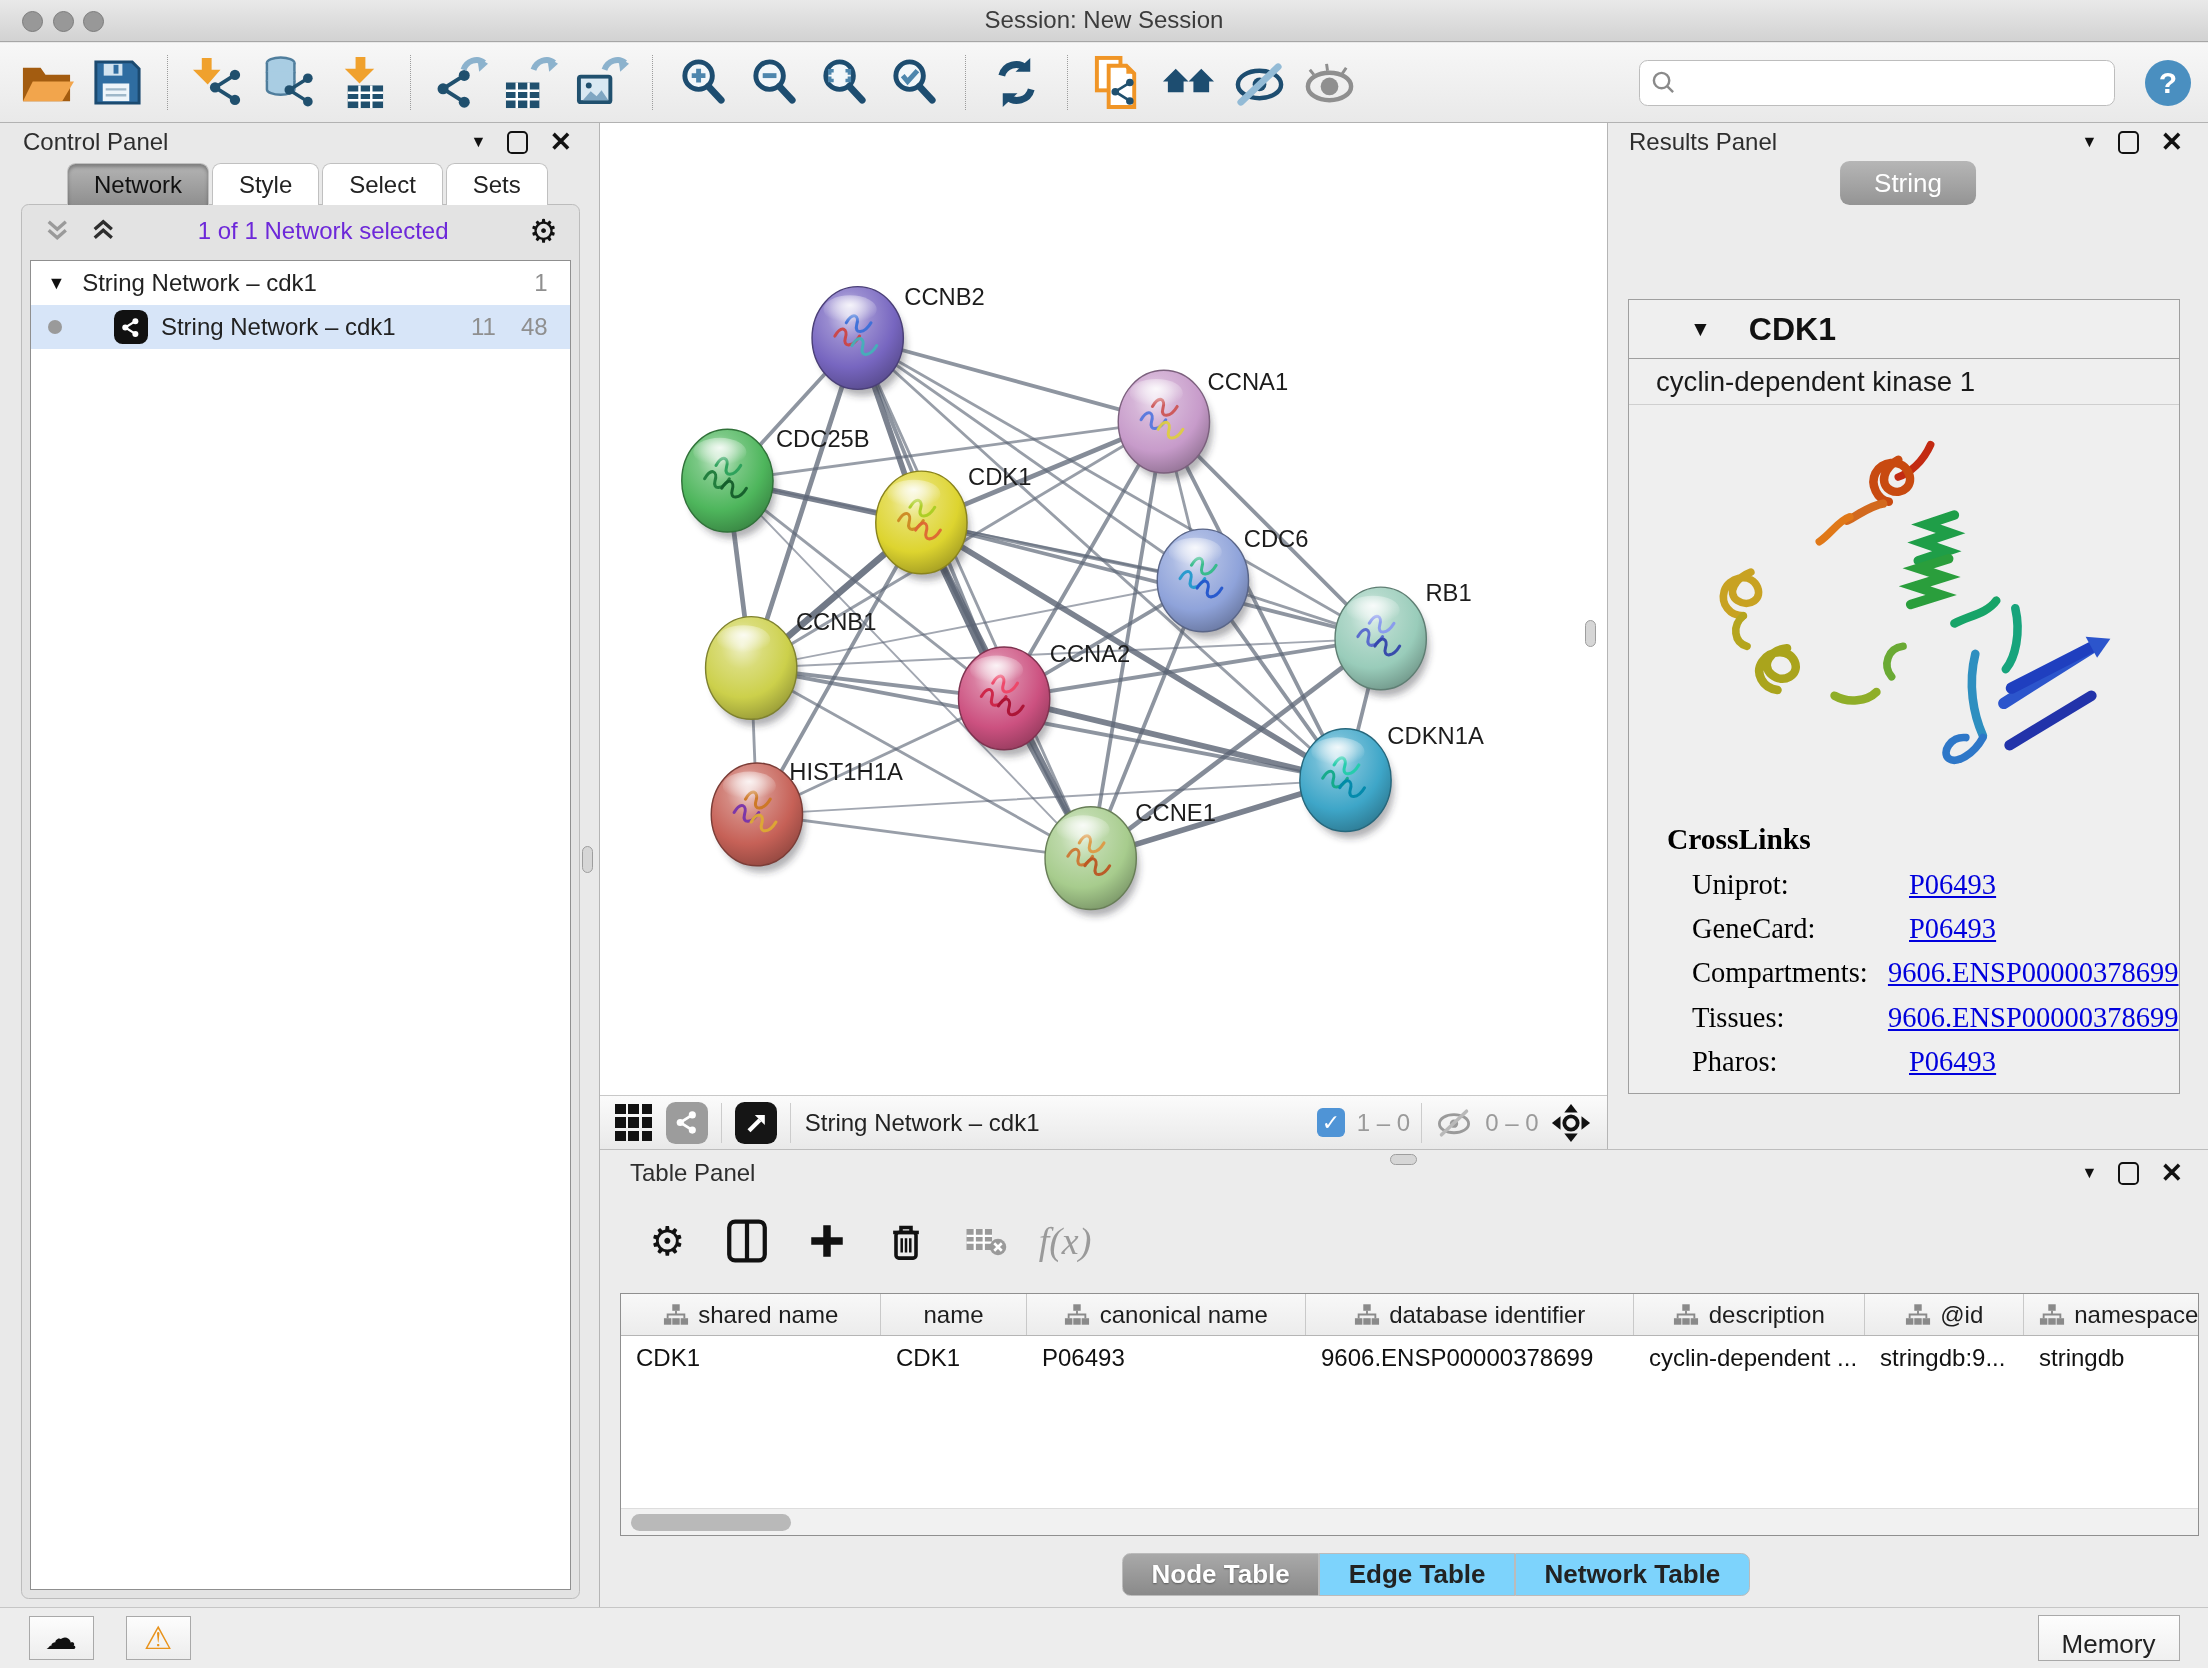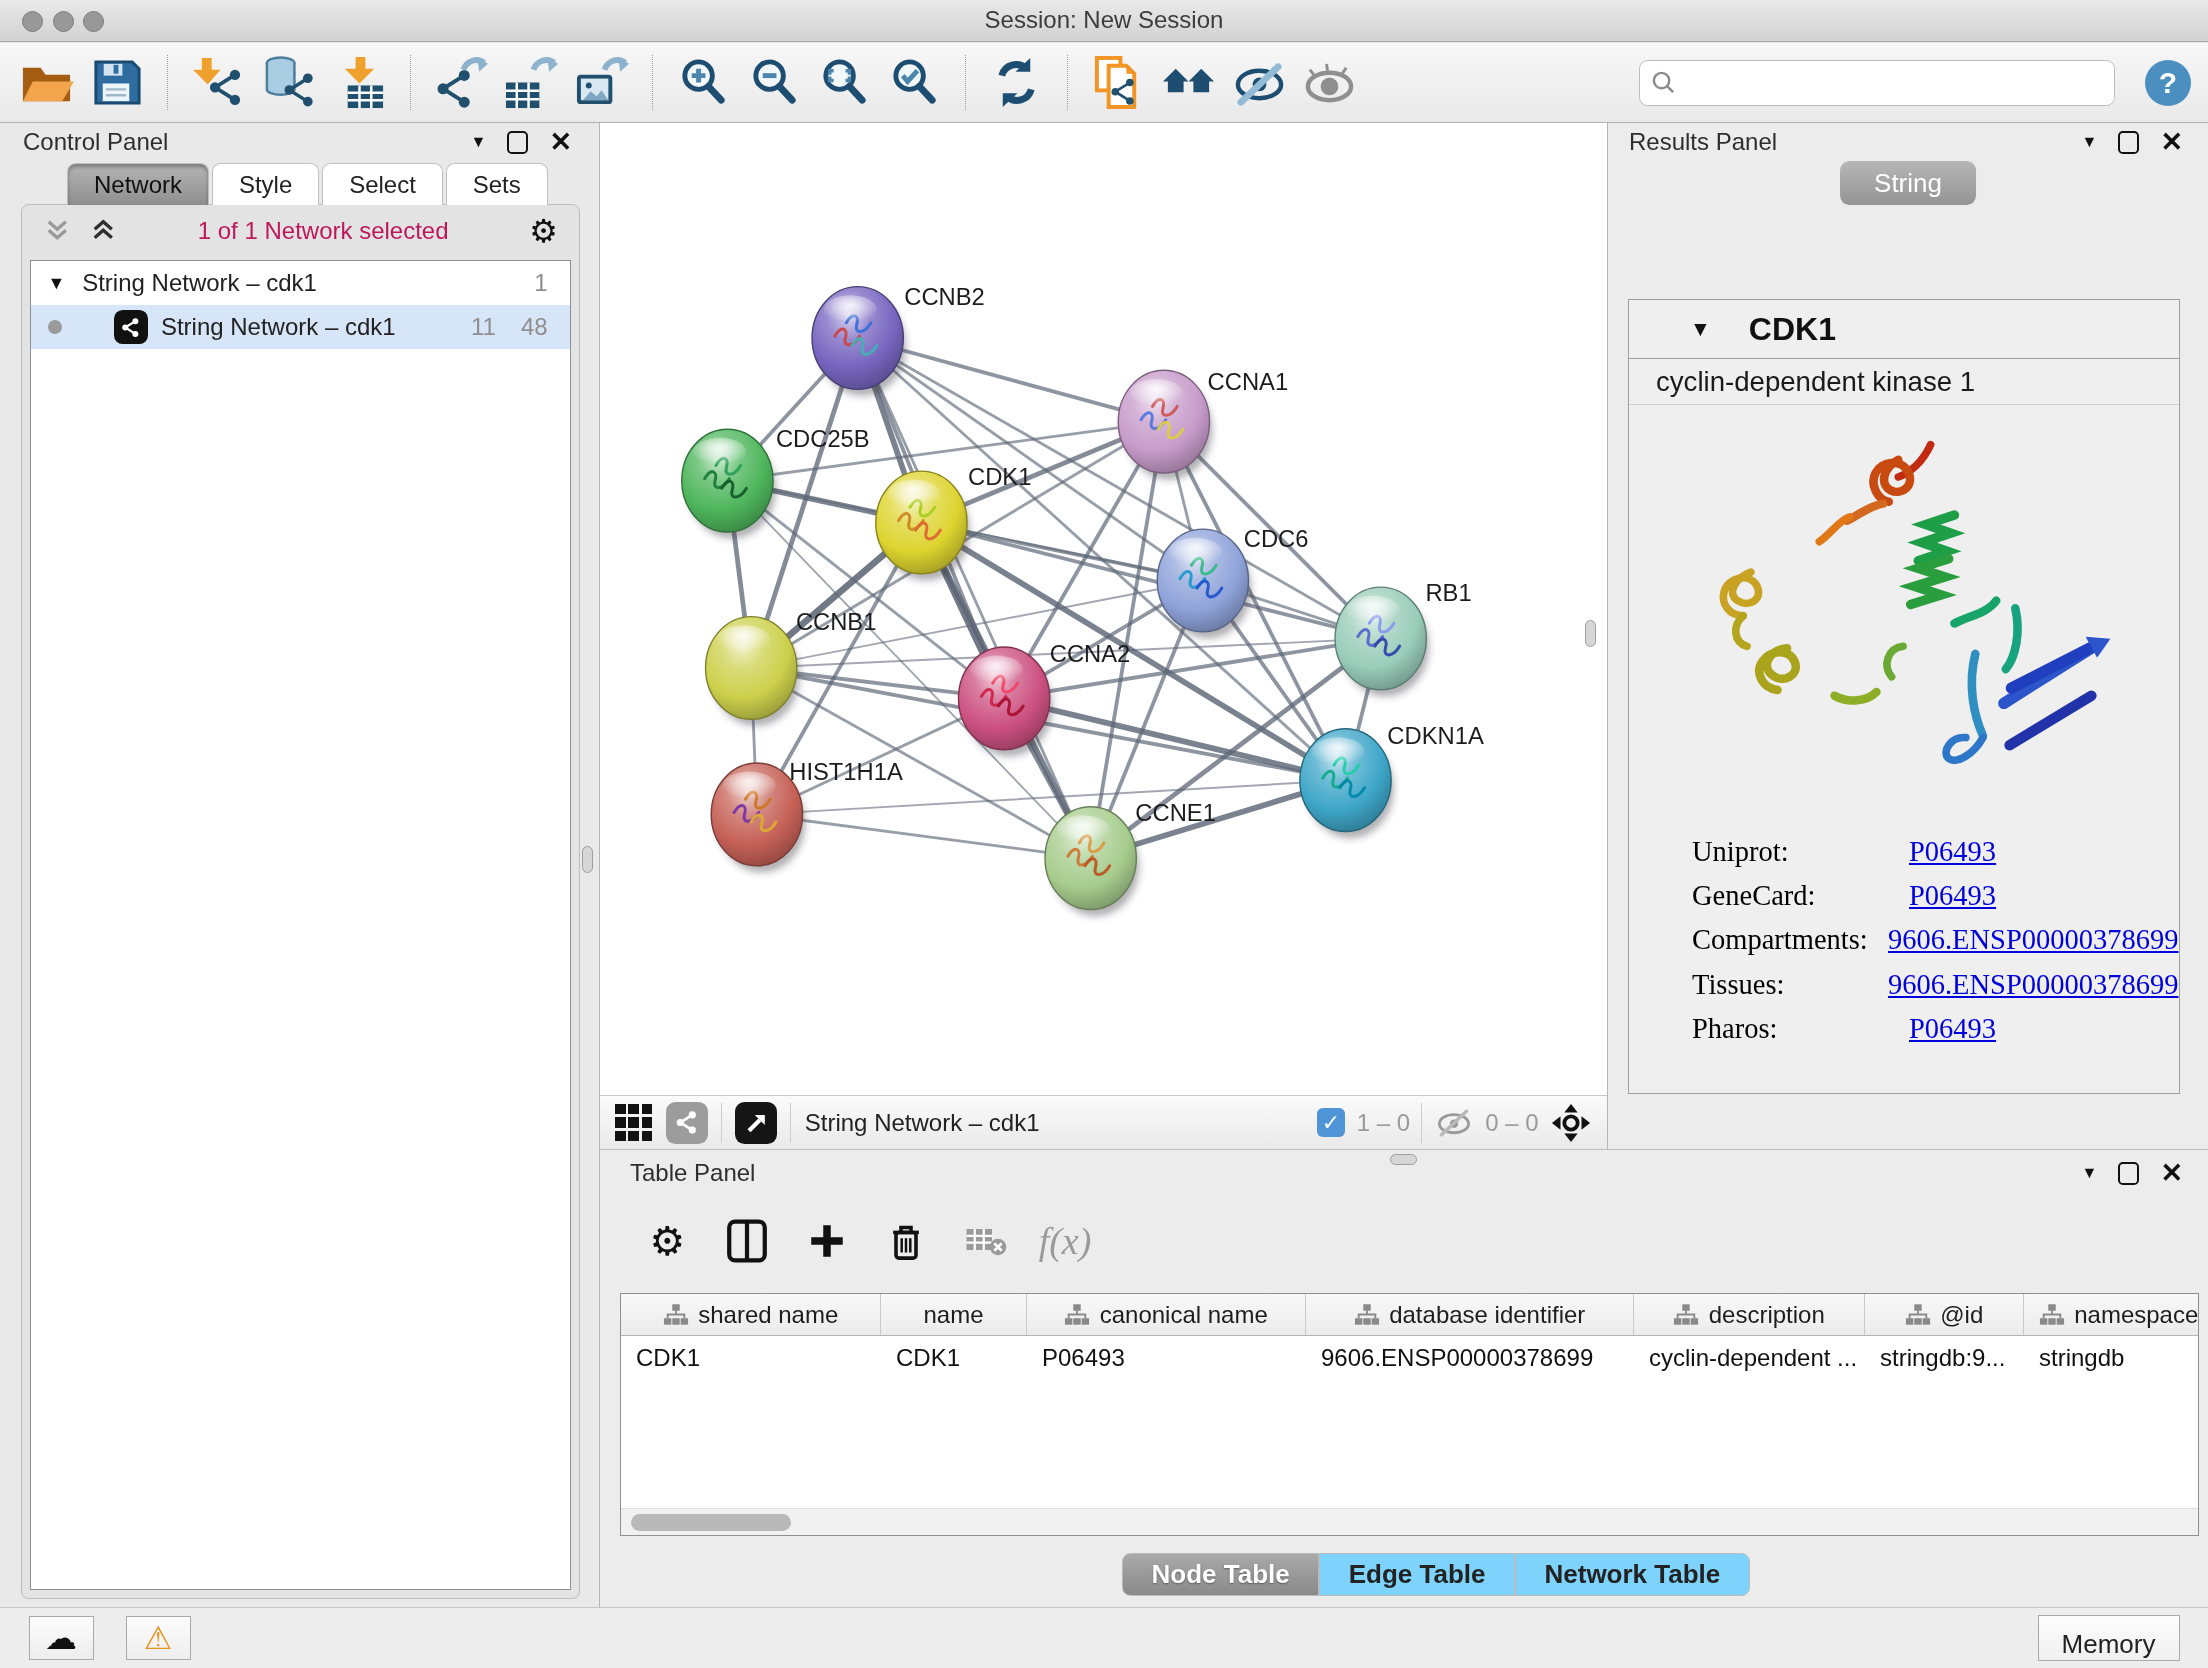--- a/index.html
+++ b/index.html
@@ -38,21 +38,21 @@
   .control-panel{ position:absolute; left:0; top:123px; width:600px; height:1485px;
     background:#e9e9e9; border-right:1.9px solid #b5b5b5; }
   .cp-hdr{ padding:0 27px 0 23px; }
   .tab-strip{ position:absolute; left:67px; top:40px; display:flex; z-index:2;}
   .tab{ height:42px; padding:0 26px; display:flex; align-items:center; font-size:24px;
     background:#fff; border:1px solid #c0c0c0; border-bottom:none; border-radius:8.6px 8.6px 0 0; margin-right:2.9px; cursor:pointer;}
   .tab.active{ background:linear-gradient(#b4b4b4,#8f8f8f); box-shadow:inset 0 2.9px 3.8px rgba(0,0,0,.3); color:#111;}
   .cp-box{ position:absolute; left:21px; right:19px; top:81px; bottom:9.5px;
     background:#e3e3e3; border:1px solid #bcbcbc; border-radius:7.6px;}
   .cp-toolbar{ height:51px; display:flex; align-items:center; padding:0 21px; gap:17px; font-size:24px;}
-  .cp-status{ flex:1; text-align:center; color:#be185d;}
+  .cp-status{ flex:1; text-align:center; color:#6d28d9;}
   .gear{ font-family:"DejaVu Sans", sans-serif; font-size:32px; color:#111; line-height:1;}
   .tree{ position:absolute; left:7.6px; right:7.6px; top:55px; bottom:7.6px; background:#fff; border:1px solid #8f8f8f;}
   .tree-row{ height:44px; display:flex; align-items:center; font-size:24px; padding:0 13.3px; gap:13.3px; cursor:pointer;}
   .tree-row.selected{ background:#d7e5f8; }
   .tw{ width:25px; text-align:center; font-size:18px; color:#111;}
   .dot{ width:14.3px; height:14.3px; border-radius:50%; background:#9a9a9a; margin-left:3.8px;}
   .share-badge{ width:34px; height:34px; border-radius:8.6px; background:#111;
     display:flex; align-items:center; justify-content:center;}
   .num{ color:#8f8f8f; }
   .tree-row .right{ margin-left:auto; display:flex; gap:25px; padding-right:9.5px;}
@@ -689,20 +689,21 @@
           <path d="M300 248c-8 32-2 64 8 86" stroke="#2e8fc0" stroke-width="9"></path>
           <path d="M308 336c-10 18-28 28-36 22s2-24 18-22" stroke="#2e77c8" stroke-width="8"></path>
           <path d="M330 300l92-58" stroke="#2c55cc" stroke-width="12"></path>
           <path d="M424 240l-86 44" stroke="#1f3fbf" stroke-width="12"></path>
           <path d="M336 344l86-52" stroke="#2233aa" stroke-width="11"></path>
           <path d="M416 230l26 2-14 20z" fill="#2c55cc" stroke="none"></path>
         </g>
       </svg>
     </div>
     <div class="crosslinks">
+      <div class="cl-title">CrossLinks</div>
       <div id="crosslinks-rows">
           <div class="cl-row">
             <span class="cl-label">Uniprot:</span>
             <span class="cl-value">P06493</span>
           </div>
           <div class="cl-row">
             <span class="cl-label">GeneCard:</span>
             <span class="cl-value">P06493</span>
           </div>
           <div class="cl-row">

